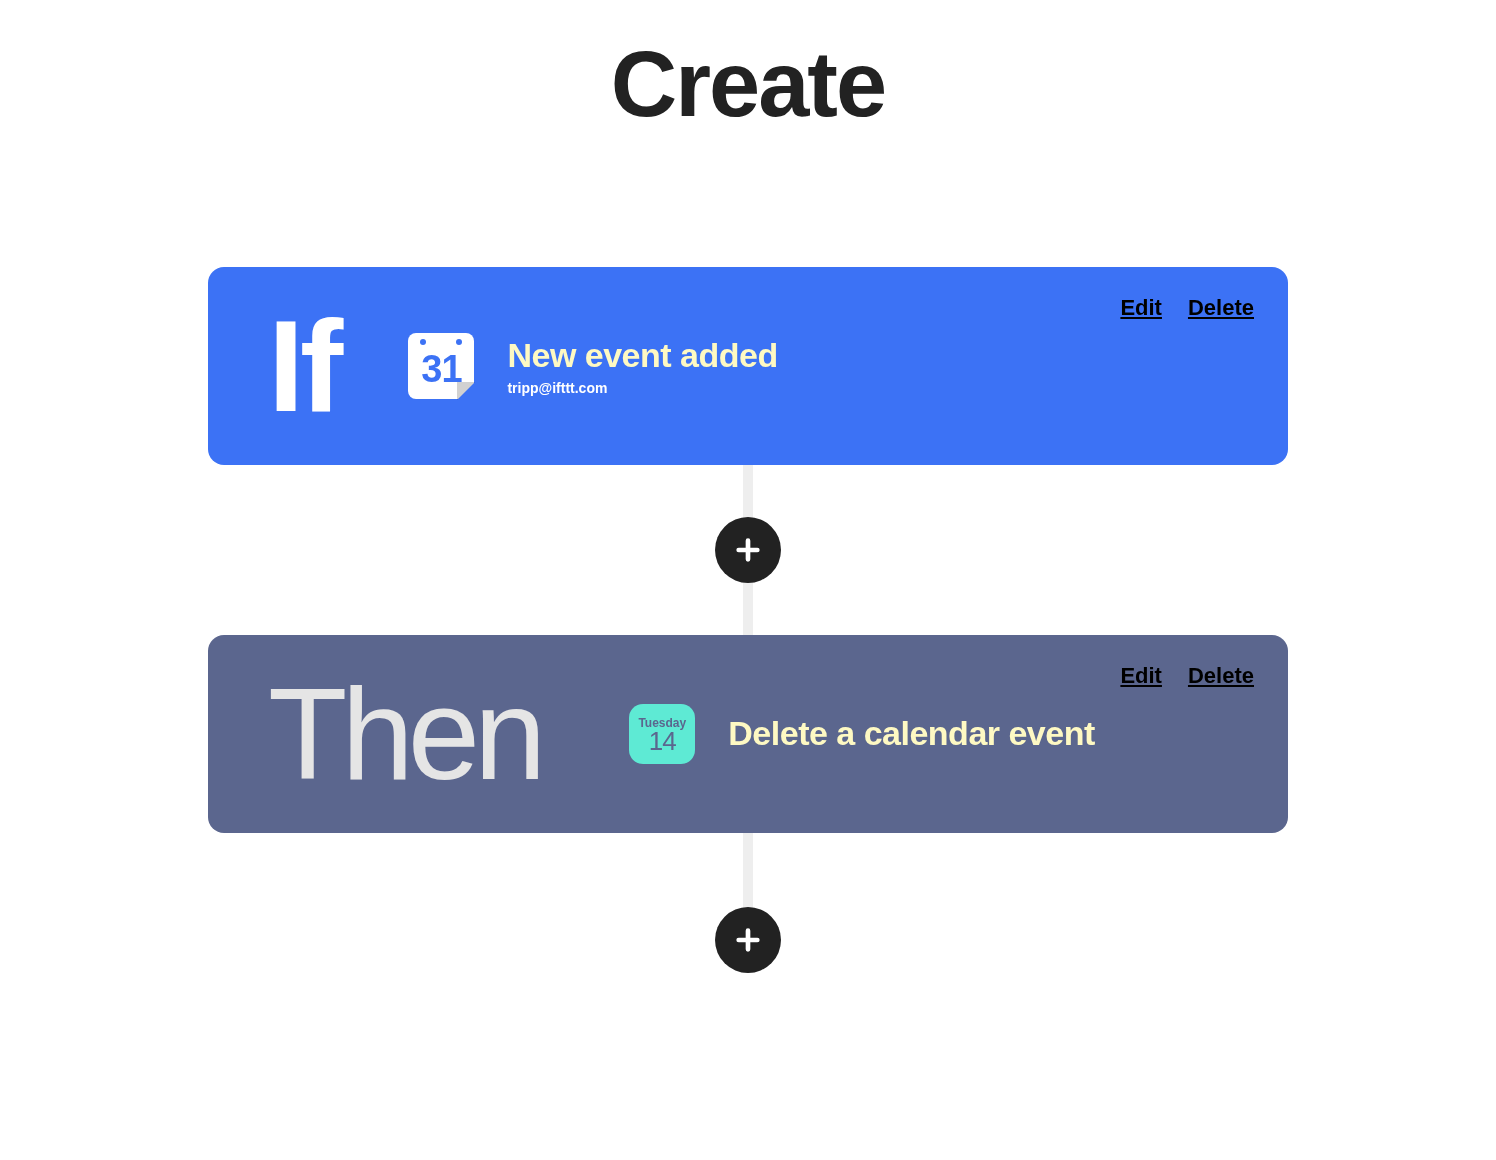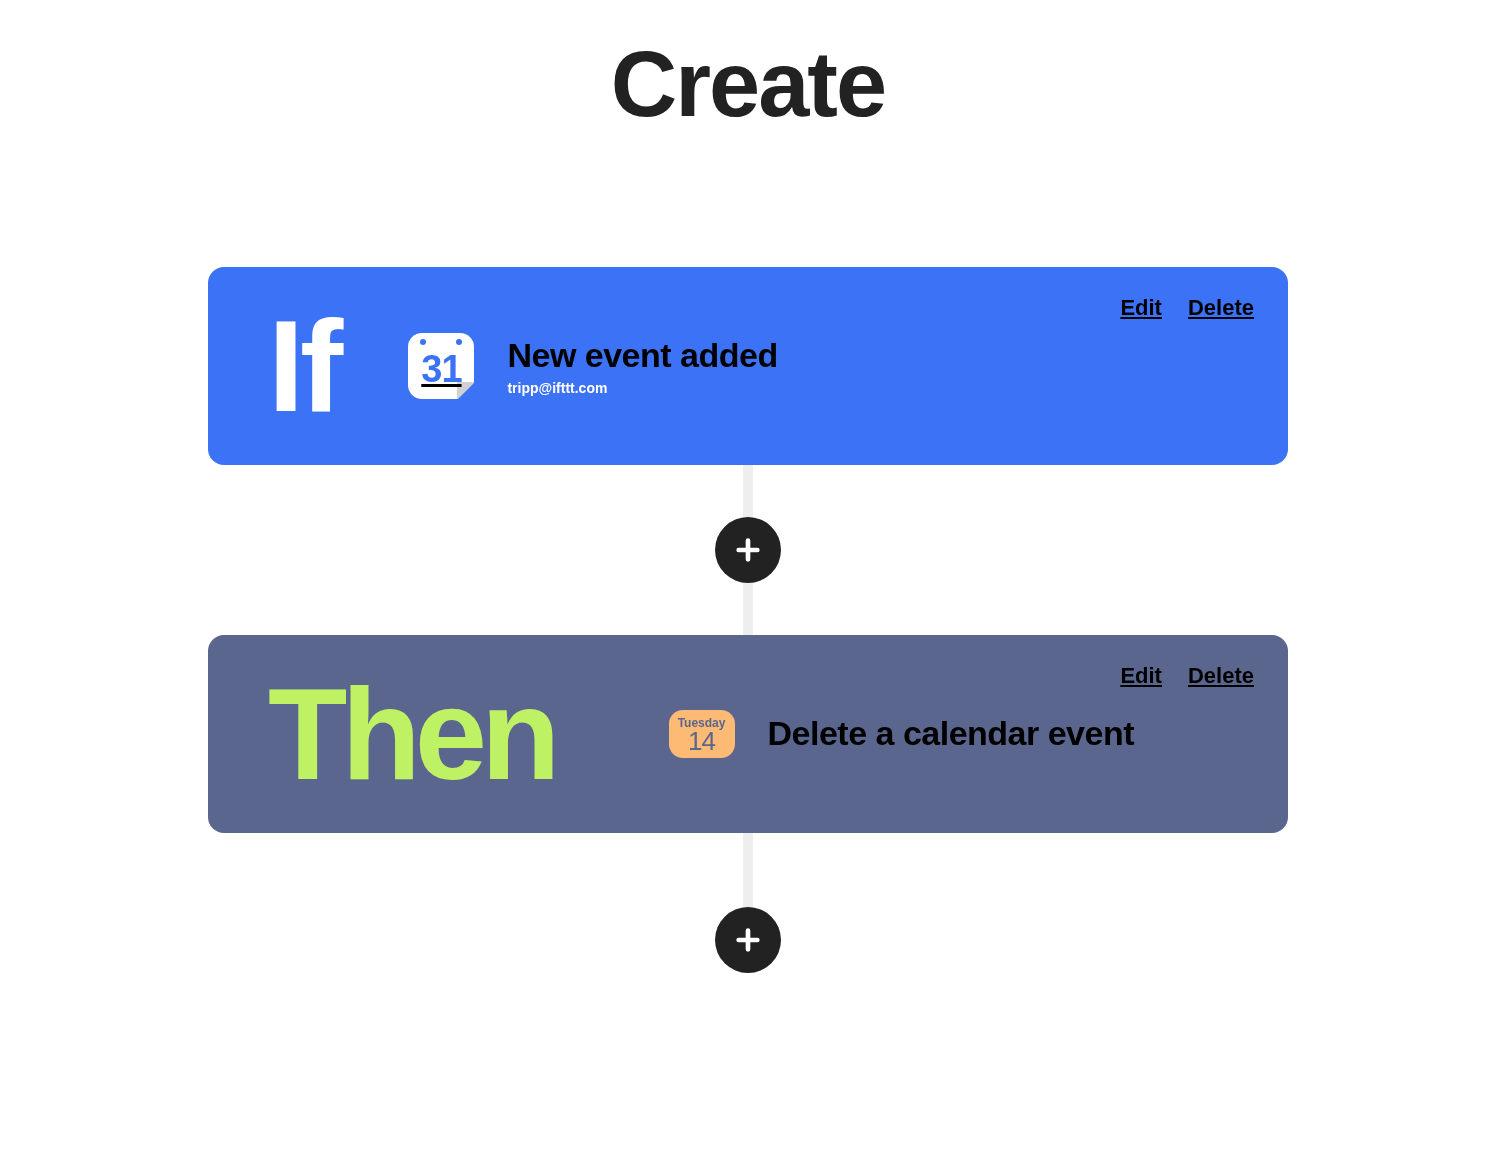--- a/index.html
+++ b/index.html
@@ -52,41 +52,40 @@
       font-size: 130px;
       font-weight: 900;
       color: #ffffff;
       line-height: 0.9;
       letter-spacing: -4px;
       margin-right: 60px;
       flex-shrink: 0;
     }
     .prefix-then {
       font-size: 130px;
-      font-weight: 700;
-      color: #bef264;
+      font-weight: 400;
+      color: #e5e5e5;
       line-height: 0.9;
       letter-spacing: -6px;
-      margin-right: 105px;
+      margin-right: 80px;
       flex-shrink: 0;
     }
     .icon-box {
       flex-shrink: 0;
       margin-right: 24px;
     }
     .cal31 {
       width: 66px;
       height: 66px;
       background: #ffffff;
-      border-radius: 14px;
-      position: relative;
-      display: flex;
-      align-items: center;
-      justify-content: center;
-      text-decoration: underline;
+      border-radius: 8px;
+      position: relative;
+      display: flex;
+      align-items: center;
+      justify-content: center;
     }
     .cal31-num {
       color: #3C72F5;
       font-size: 38px;
       font-weight: 800;
       margin-top: 6px;
       letter-spacing: -1px;
     }
     .cal31-dots {
       position: absolute;
@@ -107,22 +106,22 @@
       position: absolute;
       right: -1px;
       bottom: -1px;
       width: 0;
       height: 0;
       border-left: 18px solid rgba(0,0,0,0.18);
       border-bottom: 18px solid #3C72F5;
     }
     .cal14 {
       width: 66px;
-      height: 48px;
-      background: #fdba74;
+      height: 60px;
+      background: #5eead4;
       border-radius: 14px;
       display: flex;
       flex-direction: column;
       align-items: center;
       justify-content: center;
       padding-top: 4px;
     }
     .cal14-day {
       color: #5B668E;
       font-size: 12px;
@@ -135,21 +134,21 @@
       font-weight: 400;
       letter-spacing: -1px;
     }
     .card-text {
       display: flex;
       flex-direction: column;
       gap: 4px;
       max-width: 380px;
     }
     .card-title {
-      color: #000000;
+      color: #fef9c3;
       font-size: 34px;
       font-weight: 800;
       line-height: 1.15;
       letter-spacing: -0.5px;
     }
     .card-subtitle {
       color: #ffffff;
       font-size: 14px;
       font-weight: 600;
     }

